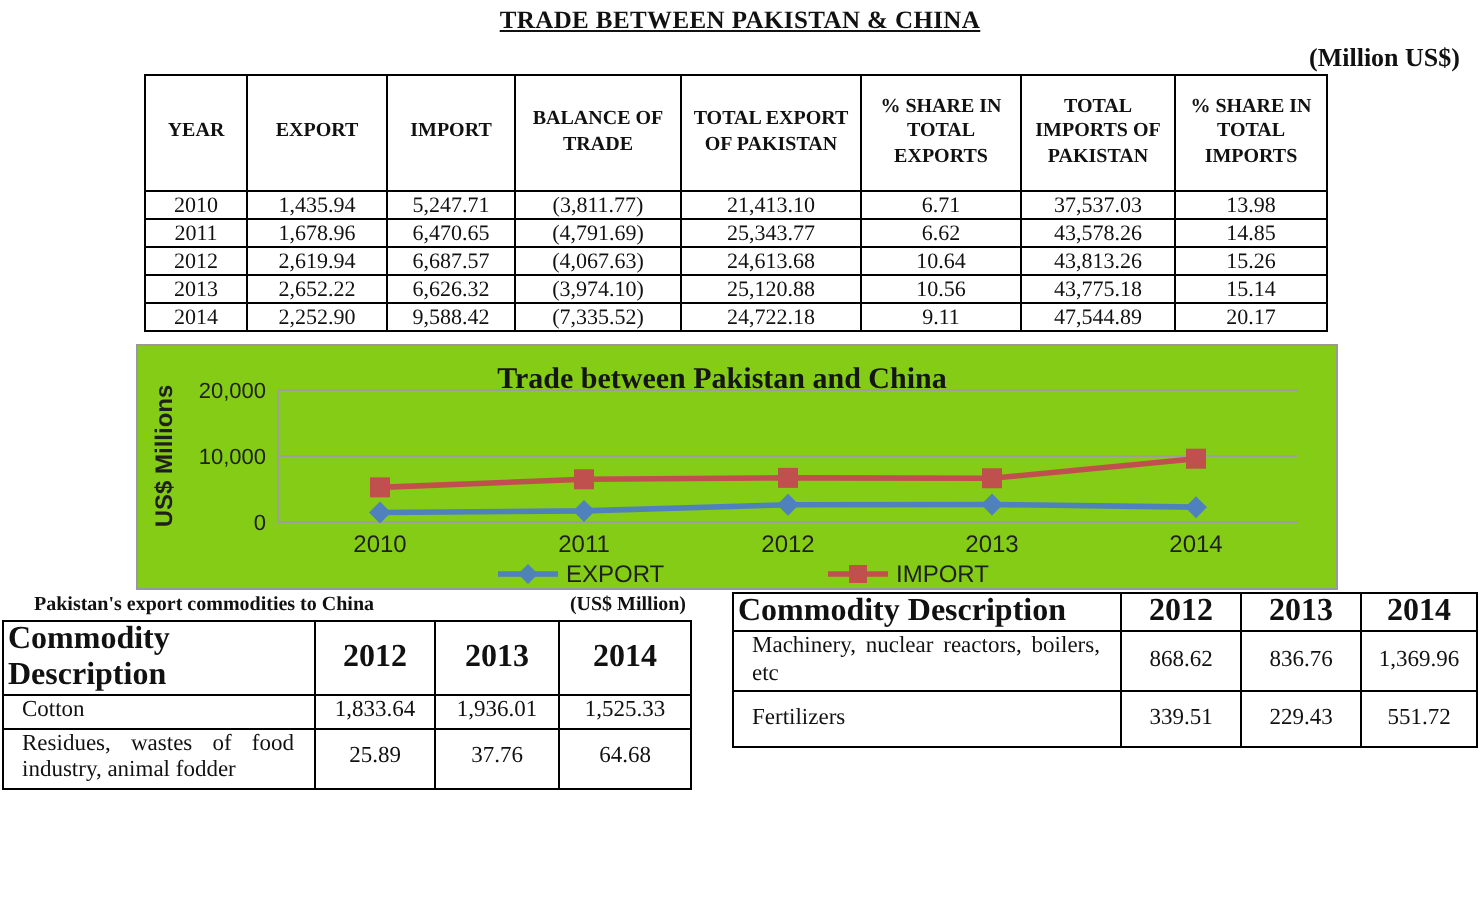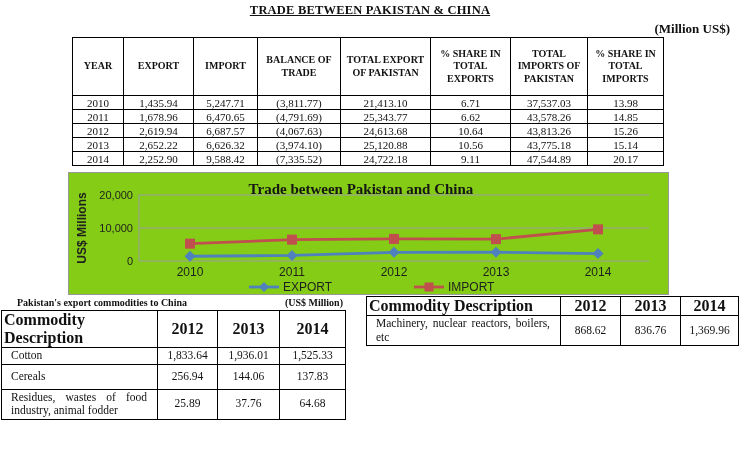--- a/index.html
+++ b/index.html
@@ -197,26 +197,20 @@
             </tr>
           </thead>
           <tbody>
             <tr>
               <td>Cotton</td>
               <td>1,833.64</td>
               <td>1,936.01</td>
               <td>1,525.33</td>
             </tr>
             <tr>
-              <td>Cereals</td>
-              <td>256.94</td>
-              <td>144.06</td>
-              <td>137.83</td>
-            </tr>
-            <tr>
               <td>Residues, wastes of food industry, animal fodder</td>
               <td>25.89</td>
               <td>37.76</td>
               <td>64.68</td>
             </tr>
           </tbody>
         </table>
       </div>
   </div>
 
@@ -237,18 +231,24 @@
               <th>2014</th>
             </tr>
           </thead>
           <tbody>
             <tr>
               <td>Machinery, nuclear reactors, boilers, etc</td>
               <td>868.62</td>
               <td>836.76</td>
               <td>1,369.96</td>
             </tr>
+            <tr>
+              <td>Fertilizers</td>
+              <td>339.51</td>
+              <td>229.43</td>
+              <td>551.72</td>
+            </tr>
           </tbody>
         </table>
       </div>
   </div>
 
 </div>
 
 </body></html>

